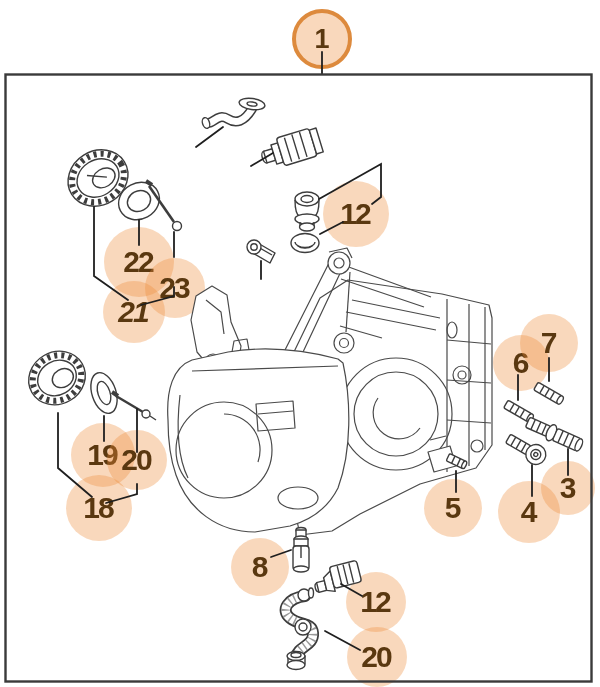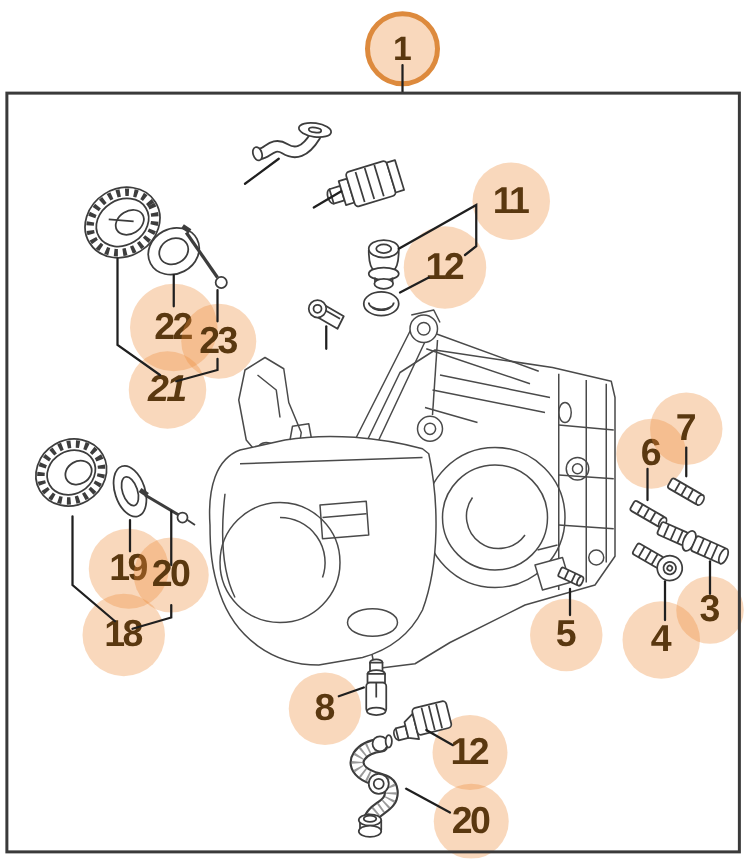--- a/index.html
+++ b/index.html
@@ -40,31 +40,28 @@
 </style>
 </head>
 <body>
 
 <div class="stage">
 
   <div class="callout ringed" style="left:292px;top:9px;width:60px;height:60px;">
       <span class="num">1</span>
     </div>
 
-  <div class="callout" style="left:378px;top:130px;width:62px;height:62px;">
-      <span class="num">11</span>
-    </div>
   <div class="callout" style="left:323px;top:181px;width:66px;height:66px;">
       <span class="num">12</span>
     </div>
 
   <div class="callout" style="left:104px;top:227px;width:70px;height:70px;">
       <span class="num">22</span>
     </div>
-  <div class="callout" style="left:145px;top:243px;width:60px;height:60px;align-items:center;">
+  <div class="callout" style="left:145px;top:258px;width:60px;height:60px;align-items:center;">
       <span class="num">23</span>
     </div>
   <div class="callout" style="left:103px;top:281px;width:62px;height:62px;font-style:italic;">
       <span class="num">21</span>
     </div>
 
   <div class="callout" style="left:71px;top:423px;width:64px;height:64px;">
       <span class="num">19</span>
     </div>
   <div class="callout" style="left:107px;top:430px;width:60px;height:60px;">

